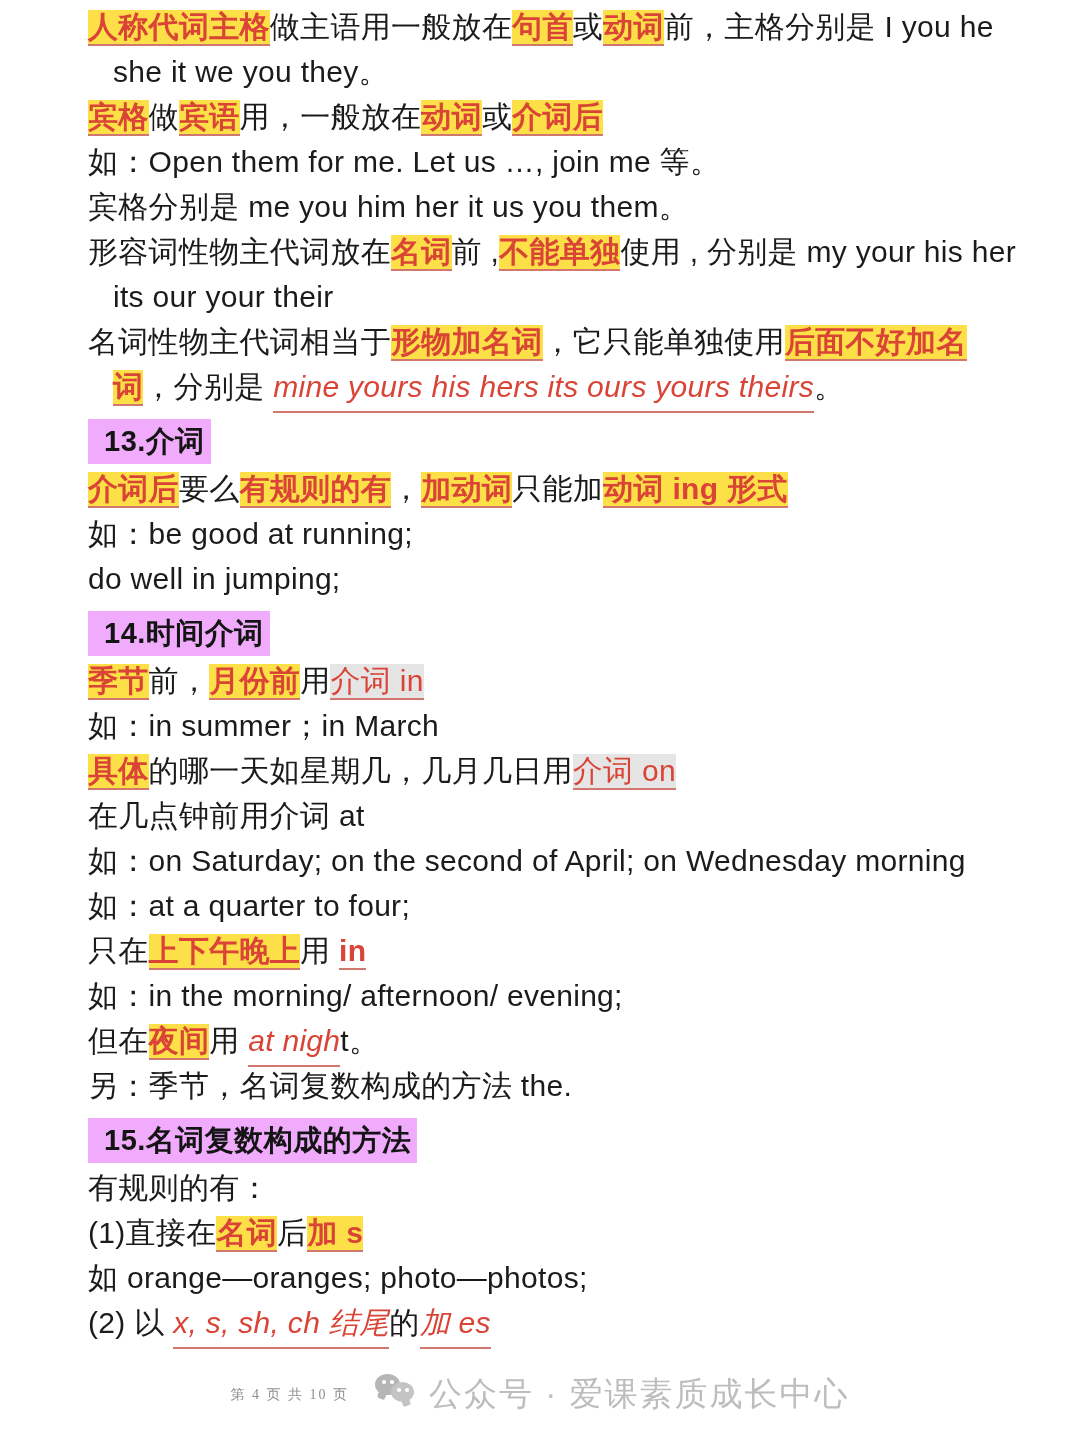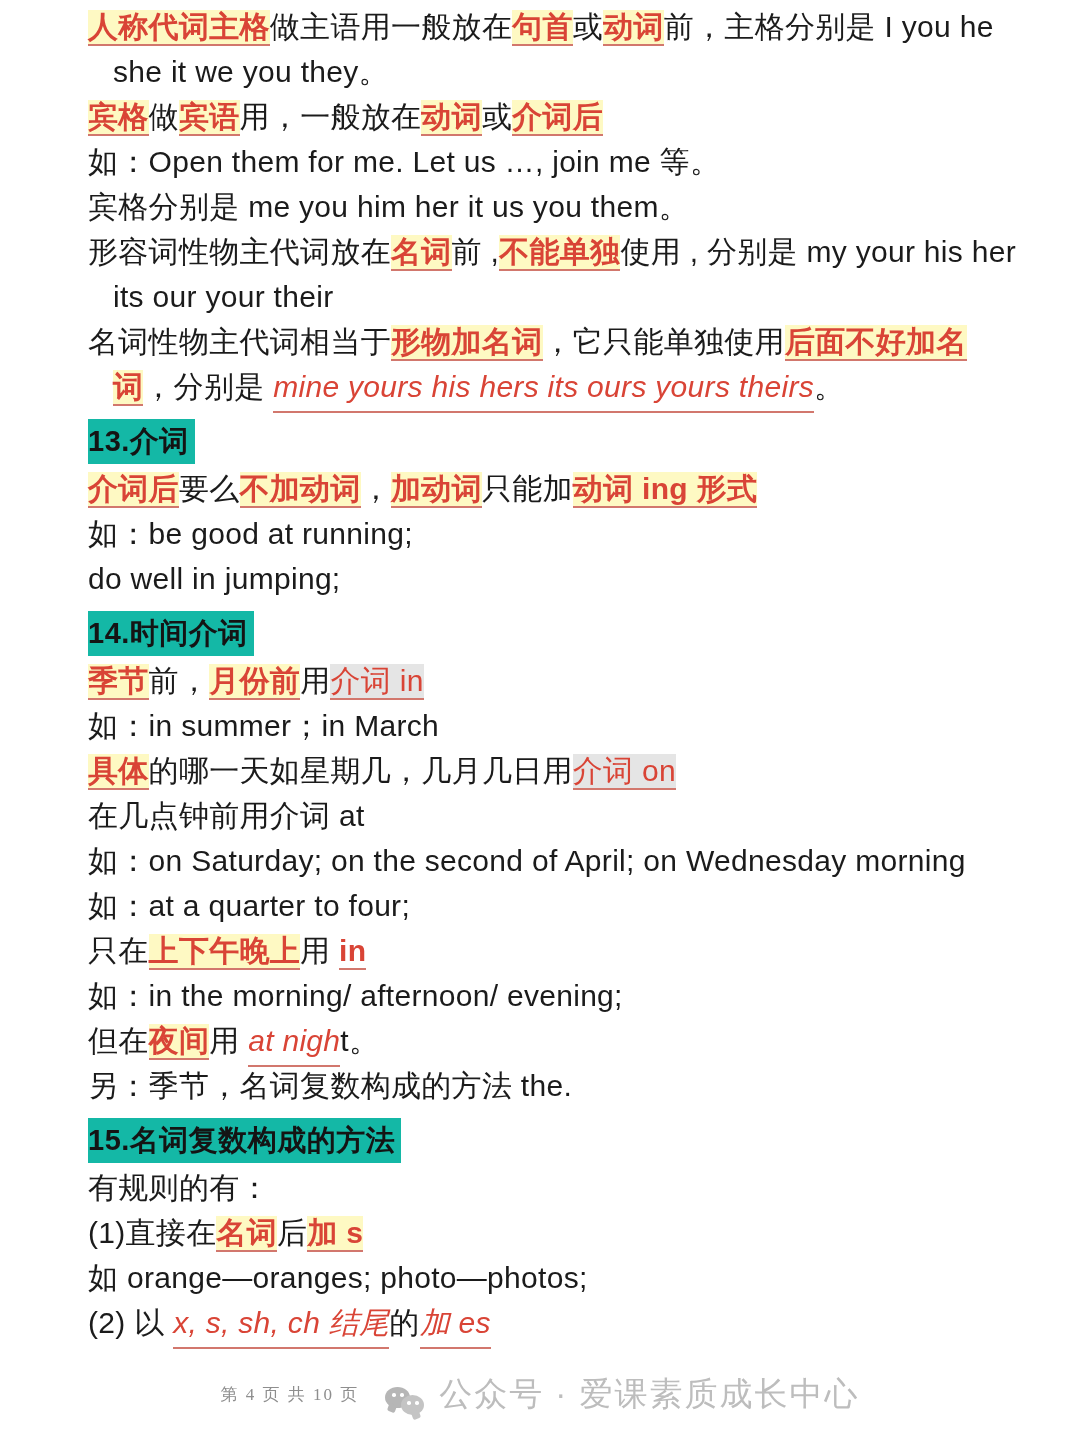--- a/index.html
+++ b/index.html
@@ -43,31 +43,31 @@
     text-indent: -25px;
   }
 
   
   .section-head {
     font-size: 29px;
     line-height: 42px;
     font-weight: bold;
     color: #141414;
     display: inline-block;
-    background: #14b8a6;
-    padding: 1px 6px 2px 0;
+    background: #f0abfc;
+    padding: 1px 6px 2px 16px;
     margin: 10px 0 2px 0;
     letter-spacing: 0.5px;
   }
   .section-wrap { margin-left: 0; }
 
   
   .hl {
     color: #d94436;
-    background: #fef9c3;
+    background: #fde047;
     border-bottom: 2px solid #d2776d;
     padding-bottom: 1px;
     font-weight: bold;
   }
   .hl-thin {
     color: #d94436;
     background: #e5e5e5;
     border-bottom: 2px solid #d2776d;
     padding-bottom: 1px;
     font-weight: normal;
@@ -93,28 +93,28 @@
     top: 1372px;
     width: 1080px;
     display: flex;
     align-items: center;
     justify-content: center;
     gap: 26px;
     color: #b9b9b9;
   }
   #page-number {
     font-family: "Liberation Serif", "DejaVu Serif", serif;
-    font-size: 17px;
+    font-size: 14px;
     color: #8e8e8e;
     letter-spacing: 2px;
     white-space: nowrap;
   }
   #wechat-block {
     display: flex;
-    align-items: flex-end;
+    align-items: flex-start;
     gap: 14px;
   }
   .wechat-icon {
     width: 40px;
     height: 32px;
     position: relative;
     flex: none;
   }
   .wechat-icon .bub {
     position: absolute;
@@ -175,21 +175,21 @@
 
     <p class="line body-line wrap"><span>形容词性物主代词放在</span><span class="hl">名词</span><span>前 ,</span><span class="hl">不能单独</span><span>使用 , 分别是 my your his her its our your their</span></p>
 
     <p class="line body-line wrap"><span>名词性物主代词相当于</span><span class="hl">形物加名词</span><span>，它只能单独使用</span><span class="hl">后面不好加名词</span><span>，分别是 </span><span class="hl-ital">mine yours his hers its ours yours theirs</span><span>。</span></p>
 
   </div>
 
   <div class="section-wrap">
     <div class="section-head">13.介词</div>
 
-    <p class="line body-line wrap"><span class="hl">介词后</span><span>要么</span><span class="hl">不加动词</span><span>，</span><span class="hl">加动词</span><span>只能加</span><span class="hl">动词 ing 形式</span></p>
+    <p class="line body-line wrap"><span class="hl">介词后</span><span>要么</span><span class="hl">有规则的有</span><span>，</span><span class="hl">加动词</span><span>只能加</span><span class="hl">动词 ing 形式</span></p>
 
     <p class="line body-line wrap">如：be good at running;</p>
     <p class="line body-line wrap">do well in jumping;</p>
   </div>
 
   <div class="section-wrap">
     <div class="section-head">14.时间介词</div>
 
     <p class="line body-line wrap"><span class="hl">季节</span><span>前，</span><span class="hl">月份前</span><span>用</span><span class="hl-thin">介词 in</span></p>
 

